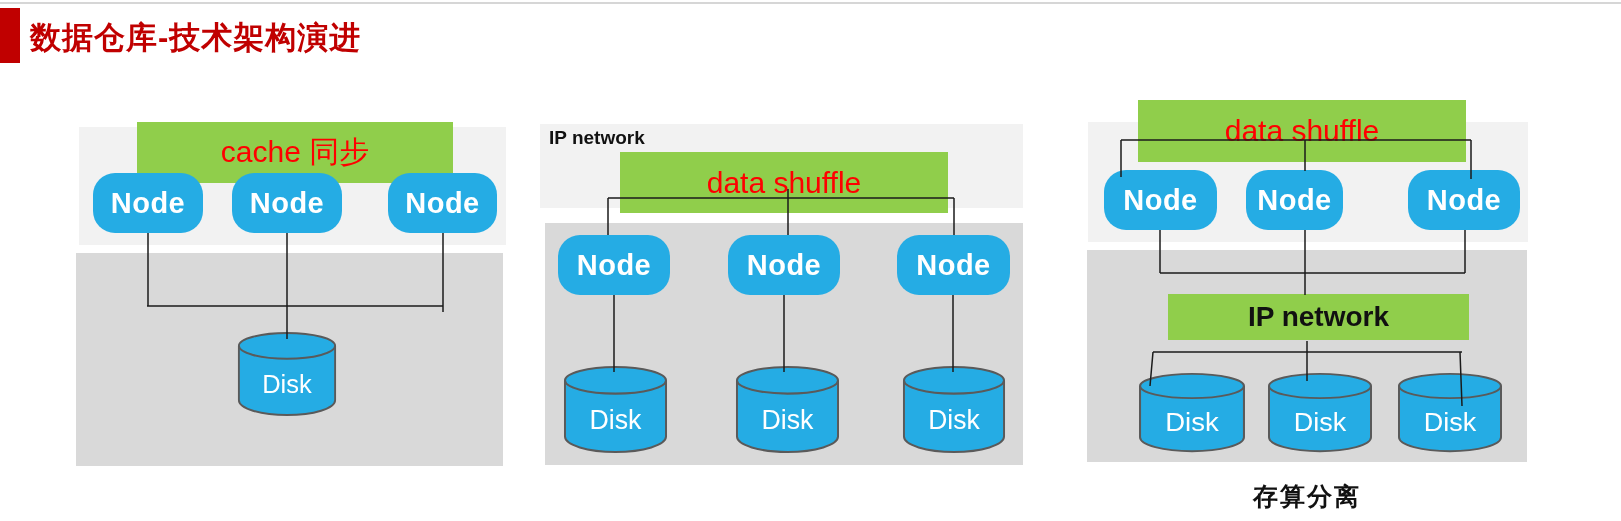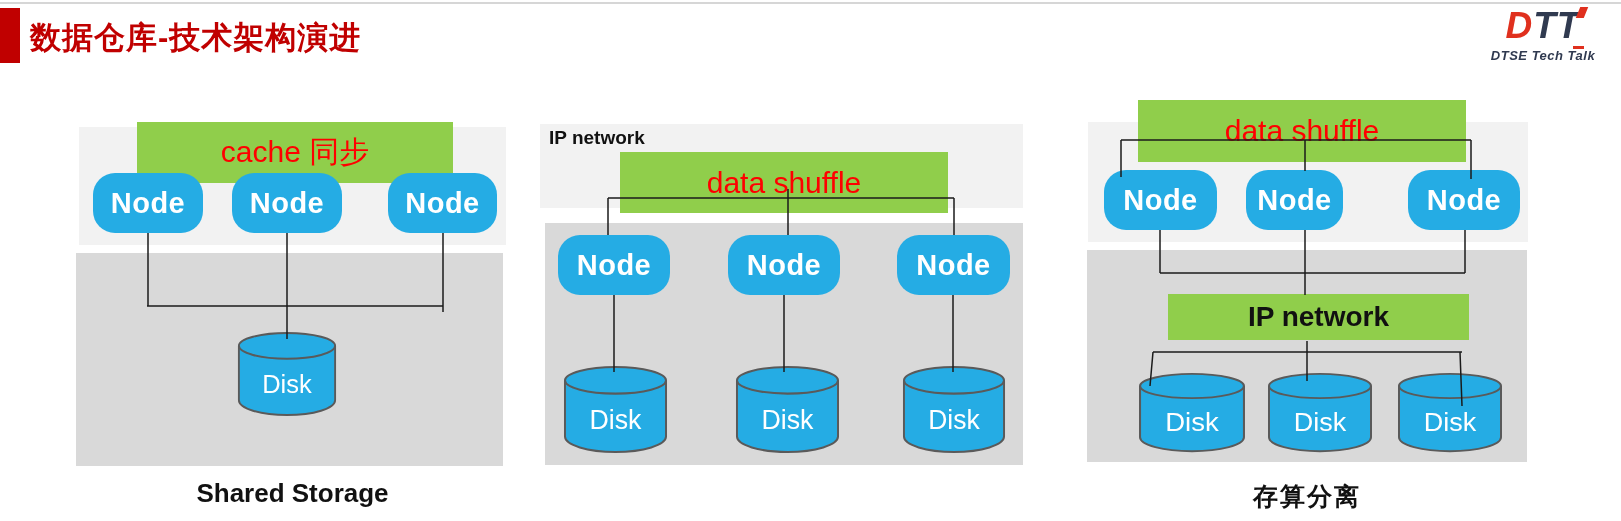--- a/index.html
+++ b/index.html
@@ -39,24 +39,20 @@
 </style>
 </head>
 <body>
 
 <div class="stage">
 
   <div class="abs topline"></div>
   <div class="abs redbar"></div>
   <div class="abs slide-title">数据仓库-技术架构演进</div>
 
-  <div class="abs logo">
-    <span class="logo-word"><span class="logo-d">D</span><span class="logo-tt">TT</span><span class="logo-accent"></span><span class="logo-underscore"></span></span>
-    <div class="logo-subtitle">DTSE Tech Talk</div>
-  </div>
 
   <div class="abs box-light" style="left:79px;top:127px;width:427px;height:118px;"></div>
   <div class="abs box-dark" style="left:76px;top:253px;width:427px;height:213px;"></div>
   <div class="abs green-box" style="left:137px;top:122px;width:316px;height:61px;text-align:right;">
     <span class="annotation-red">cache 同步</span>
   </div>
   <div class="abs node" style="left:93px;top:173px;width:110px;height:60px;">
       <span>Node</span>
     </div>
   <div class="abs node" style="left:232px;top:173px;width:110px;height:60px;">
@@ -65,21 +61,20 @@
   <div class="abs node" style="left:388px;top:173px;width:109px;height:60px;">
       <span>Node</span>
     </div>
 
   <svg class="abs" style="left:237px;top:332px;" width="100" height="87" viewBox="0 0 106 88" preserveAspectRatio="none">
     <path d="M2 14 L2 69 A51 15 0 0 0 104 69 L104 14" fill="#25ACE4" stroke="#5a5a5a" stroke-width="2"></path>
     <ellipse cx="53" cy="14" rx="51" ry="13" fill="#25ACE4" stroke="#5a5a5a" stroke-width="2"></ellipse>
     <text class="disk-label" x="53" y="62" text-anchor="middle">Disk</text>
   </svg>
 
-  <div class="abs caption" style="left:79px;top:478px;width:427px;">Shared Storage</div>
 
   <div class="abs box-light" style="left:540px;top:124px;width:483px;height:84px;"></div>
   <div class="abs ipnet-small" style="left:549px;top:127px;">IP network</div>
   <div class="abs box-dark" style="left:545px;top:223px;width:478px;height:242px;"></div>
   <div class="abs green-box" style="left:620px;top:152px;width:328px;height:61px;">
     <span class="annotation-red">data shuffle</span>
   </div>
   <div class="abs node" style="left:558px;top:235px;width:112px;height:60px;">
       <span>Node</span>
     </div>

